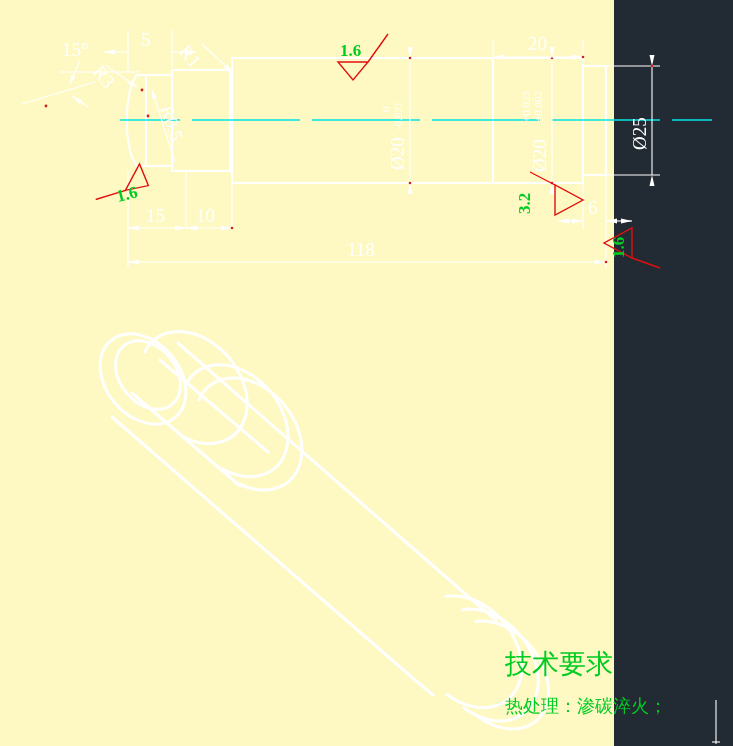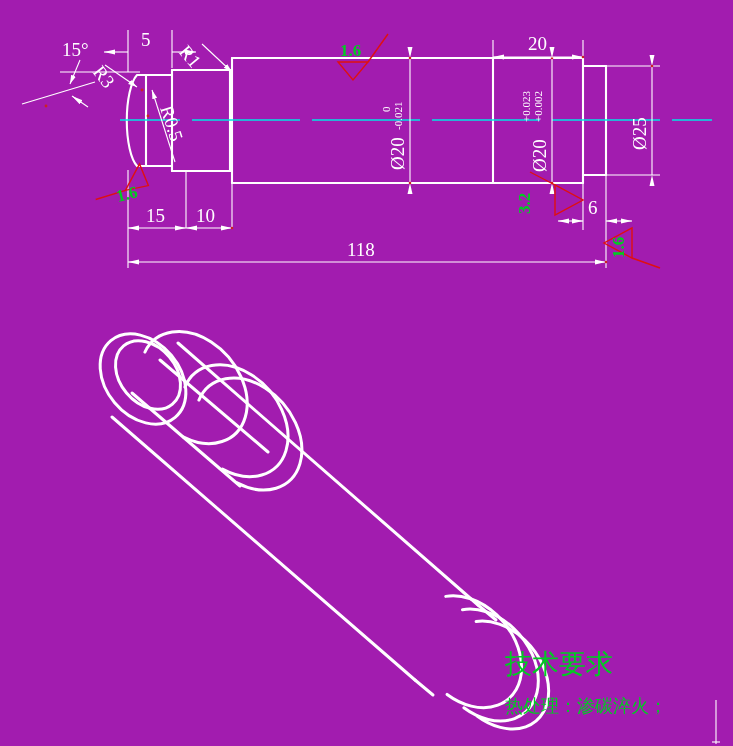--- a/index.html
+++ b/index.html
@@ -9,23 +9,23 @@
     background: #222a33;
   }
   body {
     width: 733px;
     height: 746px;
     overflow: hidden;
     font-family: "Liberation Serif", "DejaVu Serif", serif;
   }
   #canvas-root {
     position: relative;
-    width: 733px;
+    width: 614px;
     height: 746px;
-    background: #a21caf;
+    background: #fef9c3;
   }
   svg.cad {
     position: absolute;
     top: 0;
     left: 0;
     width: 733px;
     height: 746px;
     display: block;
   }
   .dimtext {

